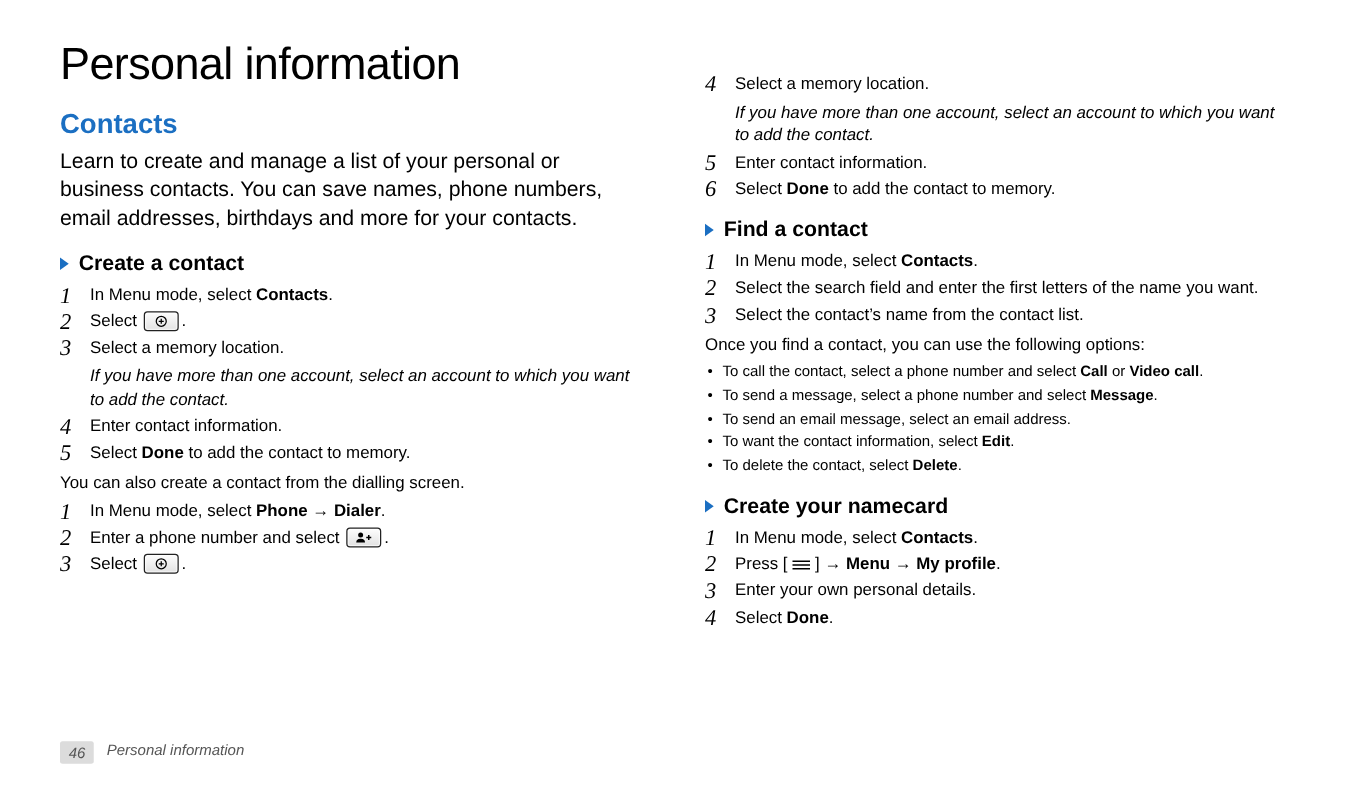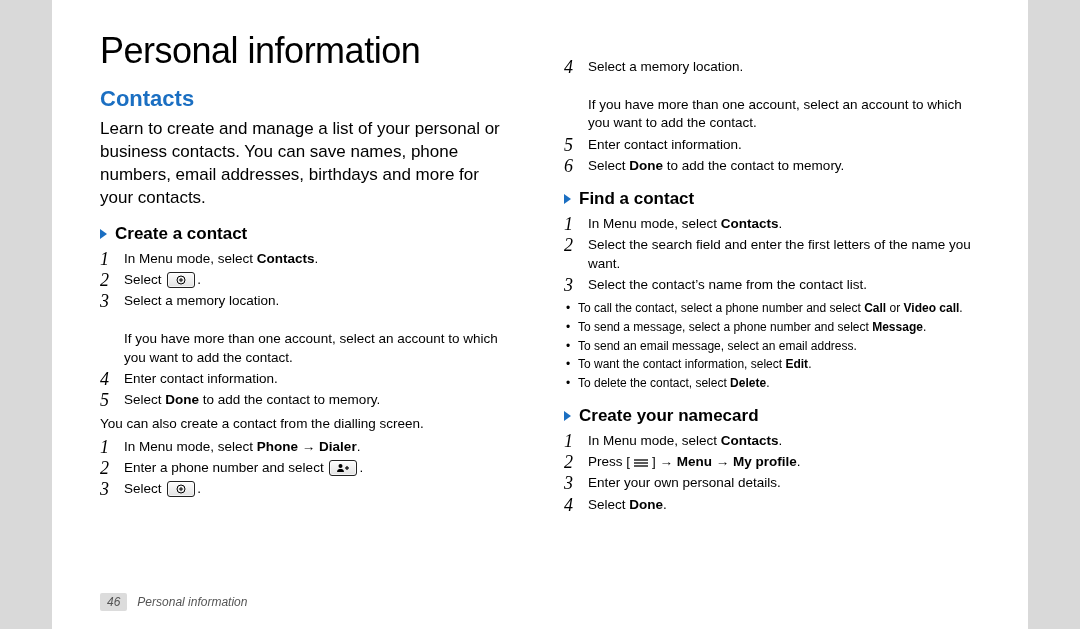--- a/index.html
+++ b/index.html
@@ -3,21 +3,21 @@
 <meta charset="utf-8">
 <style>
   html, body {
     margin: 0;
     padding: 0;
     background: #d9d9d9;
     font-family: "Segoe UI", "Helvetica Neue", Arial, sans-serif;
     color: #000;
   }
   .page {
-    width: 976px;
+    width: 1080px;
     height: 629px;
     background: #fff;
     margin: 0 auto;
     position: relative;
     box-sizing: border-box;
     padding: 30px 48px 20px 48px;
   }
   .columns {
     display: flex;
     gap: 48px;
@@ -82,21 +82,22 @@
     width: 24px;
     flex: 0 0 24px;
     text-align: left;
     color: #000;
   }
   .step-body {
     flex: 1;
   }
   .step-extra {
     display: block;
-    margin-top: 20px;
+    margin-top: 5px;
+    font-style: italic;
   }
   p.plain {
     font-size: 13.5px;
     line-height: 1.35;
     margin: 6px 0 4px 0;
   }
   ul.bullets {
     list-style: none;
     padding: 0;
     margin: 2px 0 6px 0;
@@ -139,21 +140,20 @@
     height: 12px;
     width: 18px;
     margin: 0 2px;
   }
   .menu-key svg { display: block; }
   .footer {
     position: absolute;
     left: 48px;
     bottom: 18px;
     display: flex;
-    align-items: center;
     gap: 10px;
     font-style: italic;
     color: #555;
   }
   .page-num {
     background: #dcdcdc;
     color: #555;
     font-style: italic;
     font-size: 12px;
     padding: 2px 7px;
@@ -294,20 +294,21 @@
         <li>
           <span class="step-num">2</span>
           <span class="step-body">Select the search field and enter the first letters of the name you want.</span>
         </li>
         <li>
           <span class="step-num">3</span>
           <span class="step-body">Select the contact’s name from the contact list.</span>
         </li>
       </ol>
 
+      <p class="plain">Once you find a contact, you can use the following options:</p>
 
       <ul class="bullets">
         <li>
           <span>To call the contact, select a phone number and select </span><b>Call</b><span> or </span><b>Video call</b><span>.</span>
         </li>
         <li>
           <span>To send a message, select a phone number and select </span><b>Message</b><span>.</span>
         </li>
         <li>To send an email message, select an email address.</li>
         <li>

